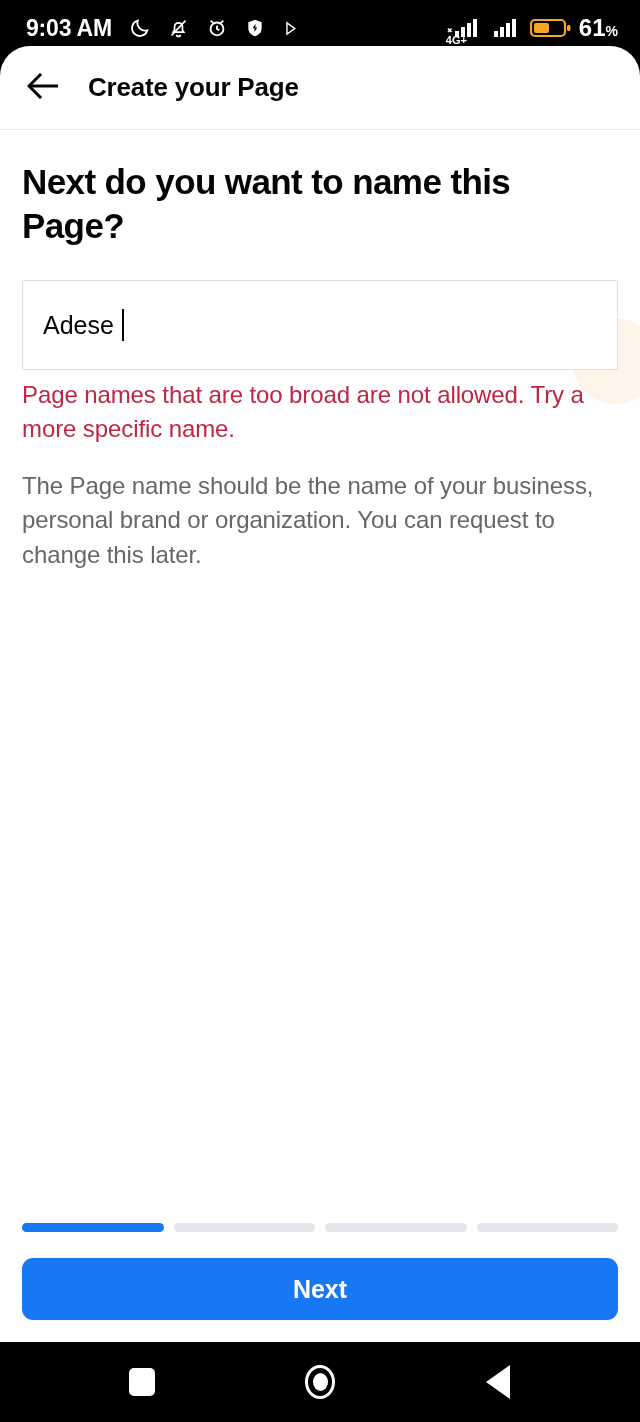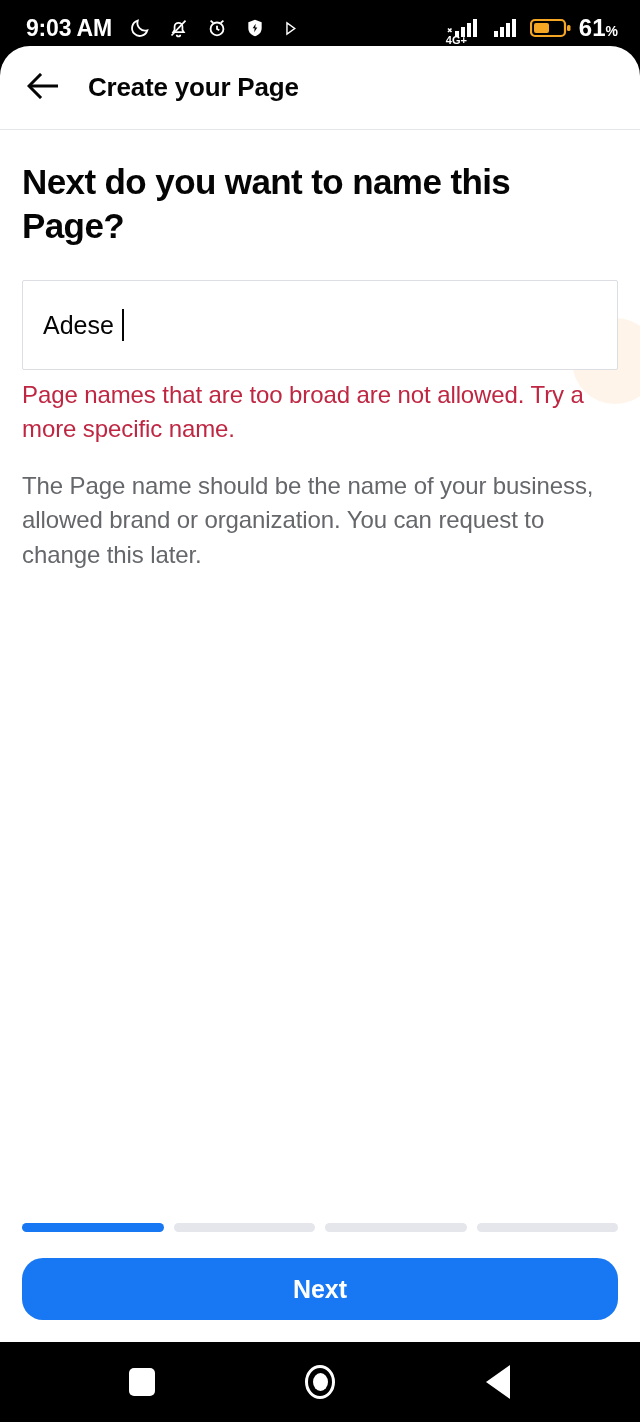--- a/index.html
+++ b/index.html
@@ -68,21 +68,21 @@
     width:86px; height:86px; border-radius:50%;
     background:#fdf0e2; opacity:.75; pointer-events:none;
   }
 
   
   .bottom { position:absolute; bottom:0; left:0; width:640px; padding:0 22px 22px 22px; background:#fff; }
   .progress { display:flex; gap:10px; margin-bottom:26px; }
   .seg { flex:1; height:9px; border-radius:6px; background:#e4e6eb; }
   .seg.active { background:#1877f2; }
   .next-btn {
-    width:100%; height:62px; border:none; border-radius:21px;
+    width:100%; height:62px; border:none; border-radius:11px;
     background:#1877f2; color:#fff; font-size:25px; font-weight:bold;
     font-family:"Liberation Sans", sans-serif; cursor:pointer;
   }
 
   
   .navbar {
     position:absolute; bottom:0; left:0; width:640px; height:80px;
     background:#000; display:flex; align-items:center; justify-content:center; gap:118px;
   }
   .nav-btn { width:60px; height:60px; display:flex; align-items:center; justify-content:center; cursor:pointer; }
@@ -186,21 +186,21 @@
       <div class="watermark"></div>
 
       <h1 class="page-heading">Next do you want to name this Page?</h1>
 
       <div class="name-field">
         <span class="field-text">Adese </span>
           <span class="caret"></span>
       </div>
 
       <div class="error-text">Page names that are too broad are not allowed. Try a more specific name.</div>
-      <div class="helper-text">The Page name should be the name of your business, allowed brand or organization. You can request to change this later.</div>
+      <div class="helper-text">The Page name should be the name of your business, personal brand or organization. You can request to change this later.</div>
     </div>
 
     <div class="bottom">
       <div class="progress">
         <div class="seg active"></div>
         <div class="seg"></div>
         <div class="seg"></div>
         <div class="seg"></div>
       </div>
       <button class="next-btn">Next</button>

